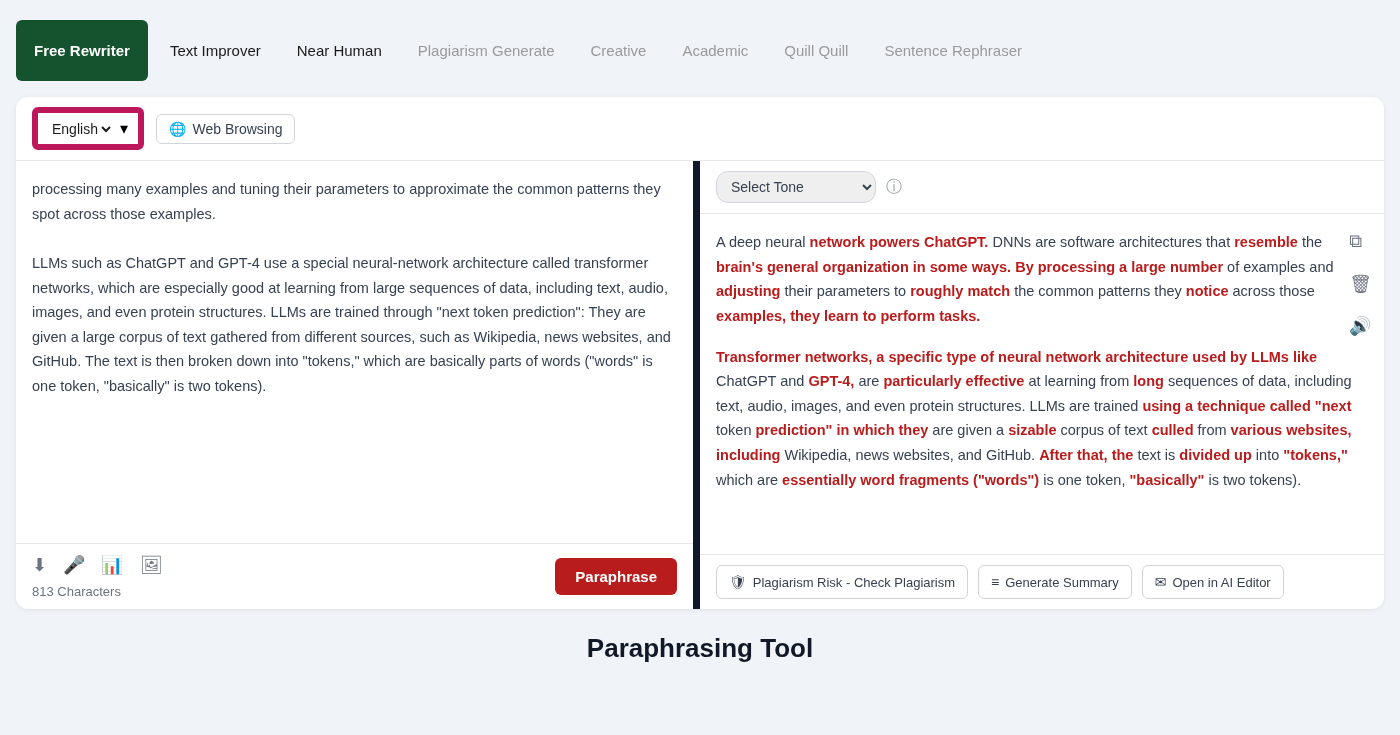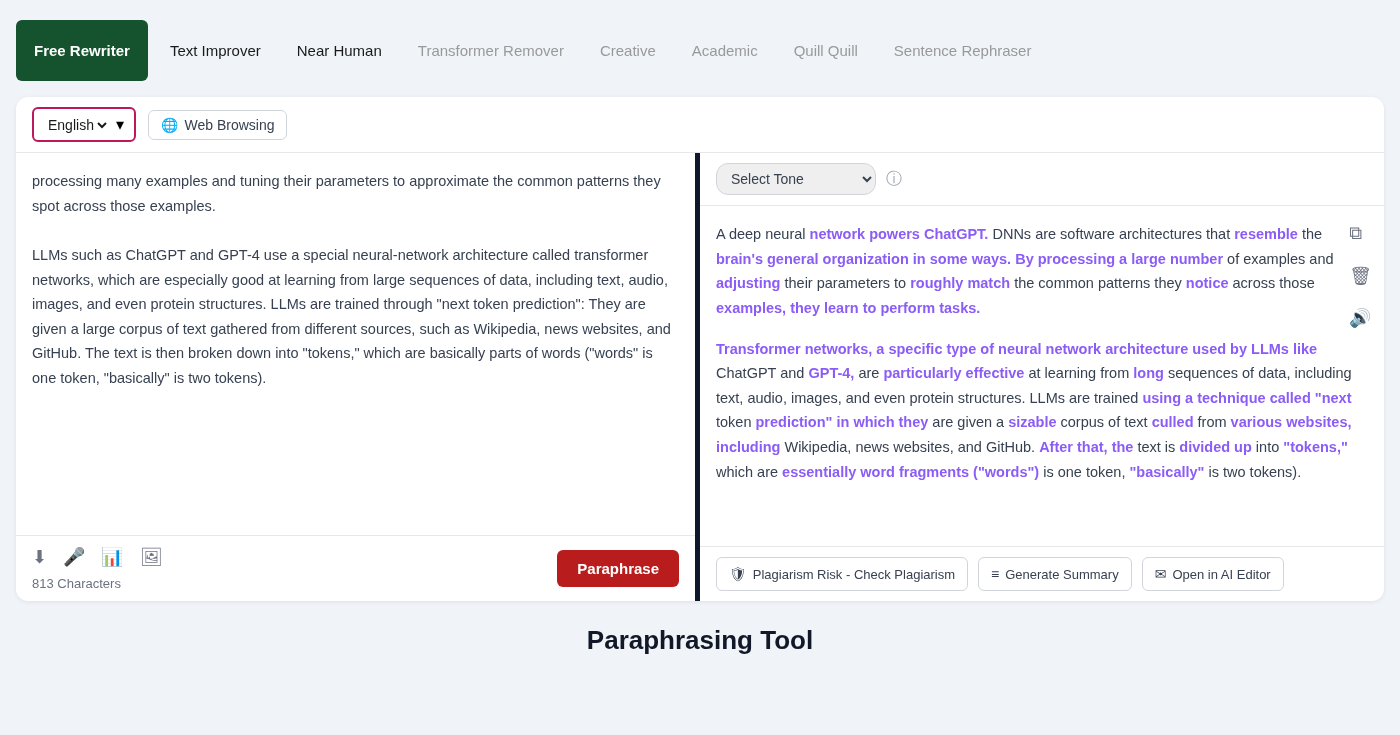--- a/index.html
+++ b/index.html
@@ -65,21 +65,21 @@
       display: flex;
       align-items: center;
       border-bottom: 1px solid #e5e7eb;
       padding: 10px 16px;
       gap: 12px;
     }
 
     .lang-select-wrapper {
       display: flex;
       align-items: center;
-      border: 2px solid #be185d;
+      border: 6px solid #be185d;
       border-radius: 6px;
       padding: 6px 10px;
       gap: 6px;
       cursor: pointer;
     }
 
     .lang-select-wrapper select {
       border: none;
       outline: none;
       font-size: 14px;
@@ -105,21 +105,21 @@
       font-size: 14px;
     }
 
     
     .columns {
       display: grid;
       grid-template-columns: 1fr 1fr;
     }
 
     .left-col {
-      border-right: 5px solid #0f172a;
+      border-right: 7px solid #0f172a;
       display: flex;
       flex-direction: column;
     }
 
     .right-col {
       display: flex;
       flex-direction: column;
     }
 
     
@@ -182,21 +182,21 @@
       gap: 12px;
     }
 
     .action-icon {
       color: #6b7280;
       font-size: 18px;
       cursor: pointer;
     }
 
     
-    .hl-red { color: #8b5cf6; font-weight: 600; }
+    .hl-red { color: #b91c1c; font-weight: 600; }
 
     
     .left-bottom {
       border-top: 1px solid #e5e7eb;
       padding: 10px 16px;
       display: flex;
       align-items: center;
       justify-content: space-between;
     }
 
@@ -266,21 +266,21 @@
   </style>
 </head>
 <body>
 
 <div class="page-wrapper">
 
   <nav class="top-nav">
     <button class="btn-free-rewriter">Free Rewriter</button>
     <button class="nav-item">Text Improver</button>
     <button class="nav-item">Near Human</button>
-    <button class="nav-item muted">Transformer Remover</button>
+    <button class="nav-item muted">Plagiarism Generate</button>
     <button class="nav-item muted">Creative</button>
     <button class="nav-item muted">Academic</button>
     <button class="nav-item muted">Quill Quill</button>
     <button class="nav-item muted">Sentence Rephraser</button>
   </nav>
 
   <div class="main-card">
 
     <div class="toolbar-row">
       <div class="lang-select-wrapper">

